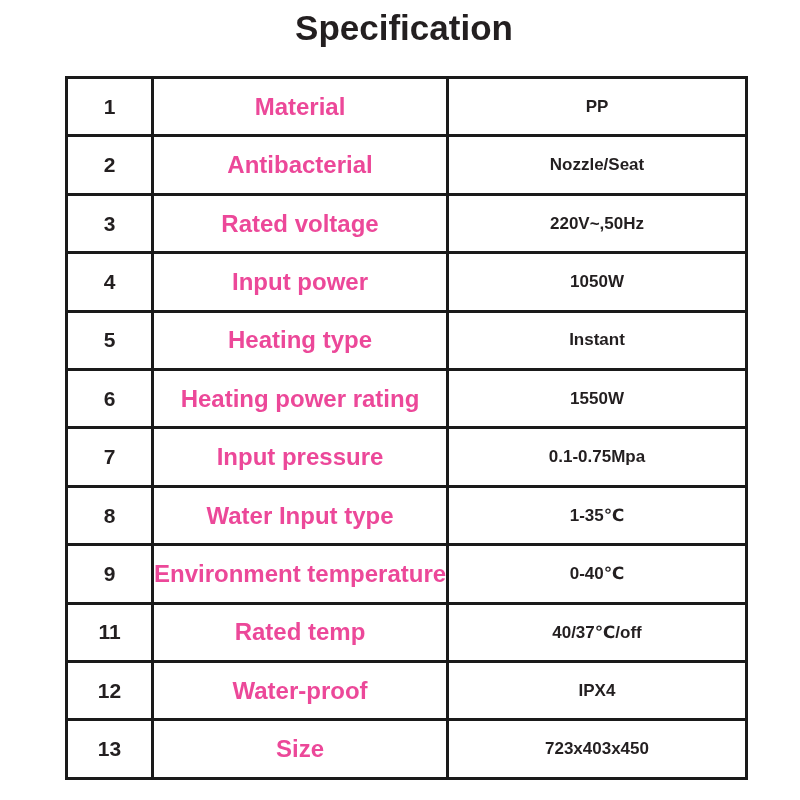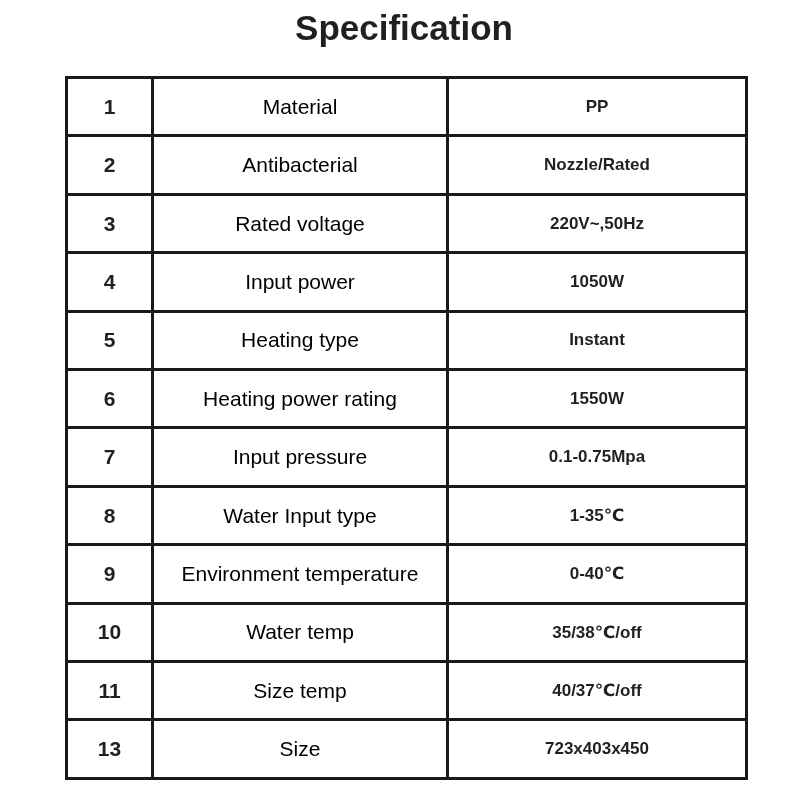--- a/index.html
+++ b/index.html
@@ -50,23 +50,23 @@
     white-space: nowrap;
   }
   td.num {
     width: 83px;
     font-size: 21px;
     font-weight: 700;
     color: #231f20;
   }
   td.prop {
     width: 292px;
-    font-size: 21px;
-    font-weight: 400;
-    color: #000000;
+    font-size: 24px;
+    font-weight: 700;
+    color: #ec4899;
   }
   td.val {
     width: 296px;
     font-size: 17px;
     font-weight: 700;
     color: #231f20;
   }
 </style>
 </head>
 <body>
@@ -78,21 +78,21 @@
     <tbody>
   <tr>
     <td class="num">1</td>
     <td class="prop">Material</td>
     <td class="val">PP</td>
   </tr>
 
   <tr>
     <td class="num">2</td>
     <td class="prop">Antibacterial</td>
-    <td class="val">Nozzle/Rated</td>
+    <td class="val">Nozzle/Seat</td>
   </tr>
 
   <tr>
     <td class="num">3</td>
     <td class="prop">Rated voltage</td>
     <td class="val">220V~,50Hz</td>
   </tr>
 
   <tr>
     <td class="num">4</td>
@@ -123,32 +123,32 @@
     <td class="prop">Water Input type</td>
     <td class="val">1-35℃</td>
   </tr>
 
   <tr>
     <td class="num">9</td>
     <td class="prop">Environment temperature</td>
     <td class="val">0-40℃</td>
   </tr>
 
+
   <tr>
-    <td class="num">10</td>
-    <td class="prop">Water temp</td>
-    <td class="val">35/38℃/off</td>
+    <td class="num">11</td>
+    <td class="prop">Rated temp</td>
+    <td class="val">40/37℃/off</td>
   </tr>
 
   <tr>
-    <td class="num">11</td>
-    <td class="prop">Size temp</td>
-    <td class="val">40/37℃/off</td>
+    <td class="num">12</td>
+    <td class="prop">Water-proof</td>
+    <td class="val">IPX4</td>
   </tr>
-
 
   <tr>
     <td class="num">13</td>
     <td class="prop">Size</td>
     <td class="val">723x403x450</td>
   </tr>
 </tbody>
   </table>
 </div>
 

